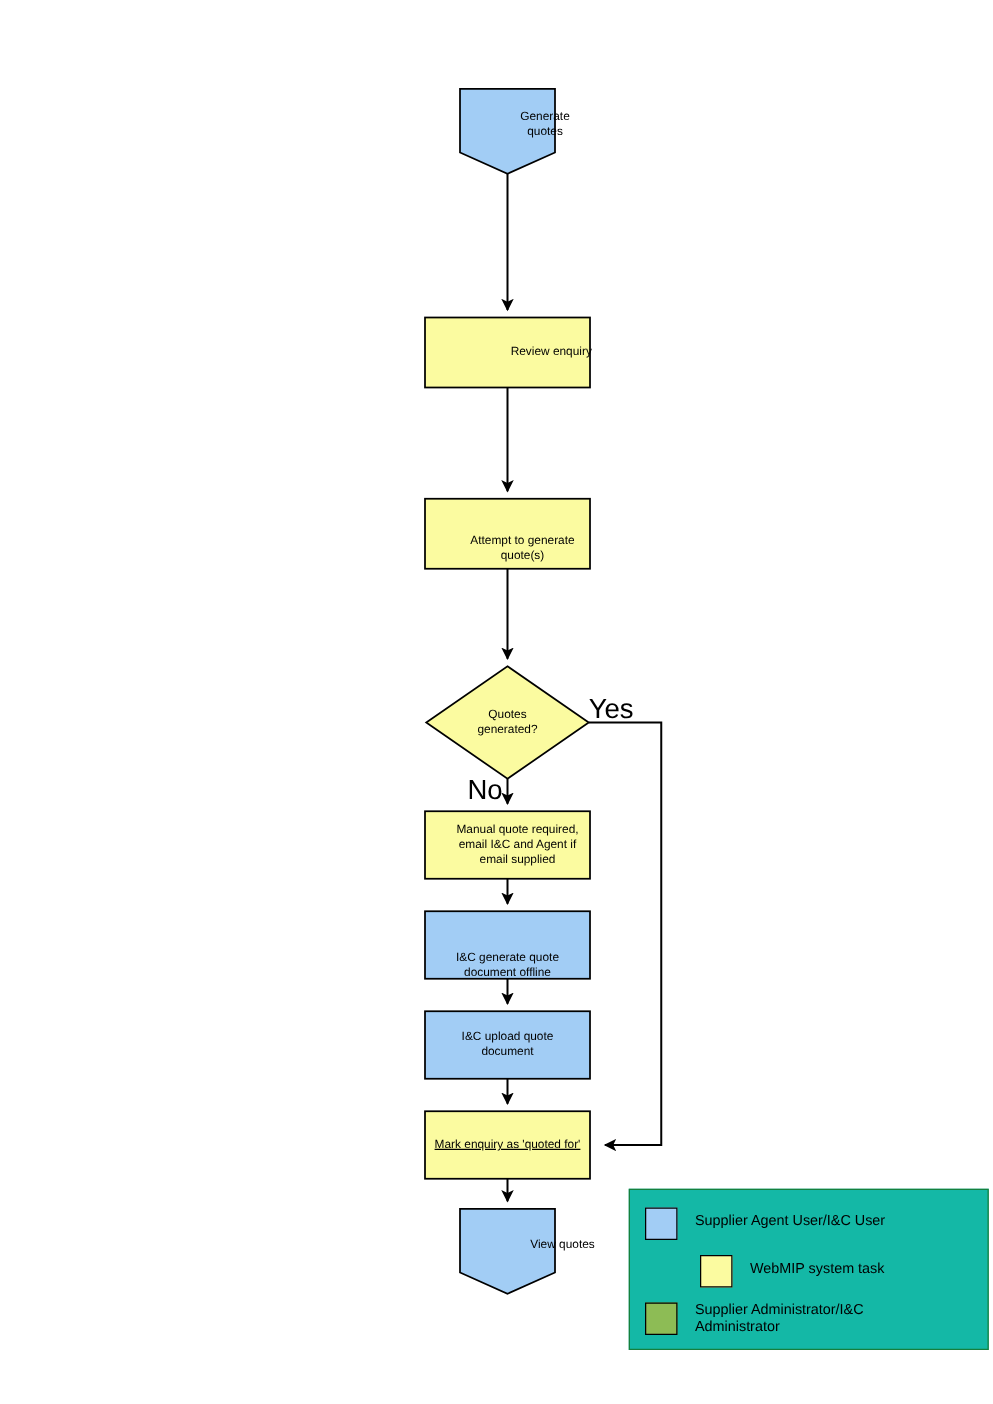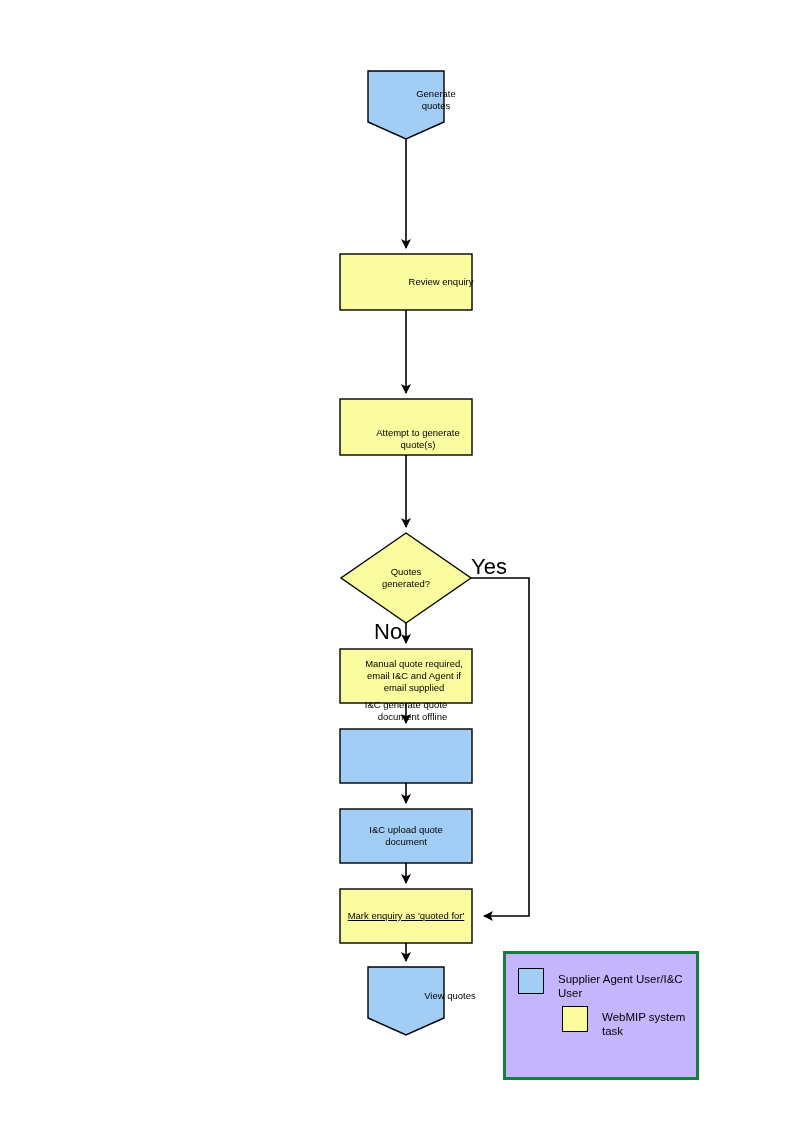--- a/index.html
+++ b/index.html
@@ -44,24 +44,24 @@
     font-size: 22px;
     line-height: 22px;
     color: #000000;
     font-family: "Liberation Sans", sans-serif;
   }
   
   #legend {
     position: absolute;
     left: 503px;
     top: 951px;
-    width: 196px;
+    width: 288px;
     height: 129px;
-    background: #c4b5fd;
-    border: 3px solid #15803d;
+    background: #14b8a6;
+    border: 1px solid #15803d;
     box-sizing: border-box;
   }
   .legend-row {
     position: absolute;
     display: flex;
     align-items: flex-start;
     left: 12px;
   }
   .legend-swatch {
     width: 26px;
@@ -165,21 +165,21 @@
   <div class="node-label" style="left:340px; top:399px; width:156px; height:56px;margin-top:12px;">Attempt to generate
 quote(s)</div>
 
   <div class="node-label" style="left:341px; top:533px; width:130px; height:90px;">Quotes
 generated?</div>
 
   <div class="node-label" style="left:340px; top:649px; width:148px; height:54px;">Manual quote required,
 email I&amp;C and Agent if
 email supplied</div>
 
-  <div class="node-label" style="left:340px; top:687px; width:132px; height:48px;text-align:right;">I&amp;C generate quote
+  <div class="node-label" style="left:340px; top:749px; width:132px; height:48px;">I&amp;C generate quote
 document offline</div>
 
   <div class="node-label" style="left:340px; top:809px; width:132px; height:54px;">I&amp;C upload quote
 document</div>
 
   <div class="node-label" style="left:338px; top:889px; width:136px; height:54px;text-decoration:underline;">Mark enquiry as 'quoted for'</div>
 
   <div class="node-label" style="left:368px; top:971px; width:76px; height:50px;padding-left:44px;">View quotes</div>
 
   <div class="edge-label" style="left:471px; top:556px;">Yes</div>
@@ -188,15 +188,20 @@
 
   <div id="legend">
     <div class="legend-row" style="top:14px;">
       <span class="legend-swatch" style="background:#A2CDF5;"></span>
       <span class="legend-text">Supplier Agent User/I&amp;C User</span>
     </div>
     <div class="legend-row" style="top:52px;padding-left:44px;">
       <span class="legend-swatch" style="background:#FBFBA0;"></span>
       <span class="legend-text">WebMIP system task</span>
     </div>
+    <div class="legend-row" style="top:90px;">
+      <span class="legend-swatch" style="background:#8DBC55;"></span>
+      <span class="legend-text two-line">Supplier Administrator/I&amp;C
+Administrator</span>
+    </div>
   </div>
 
 </div>
 
 </body></html>

